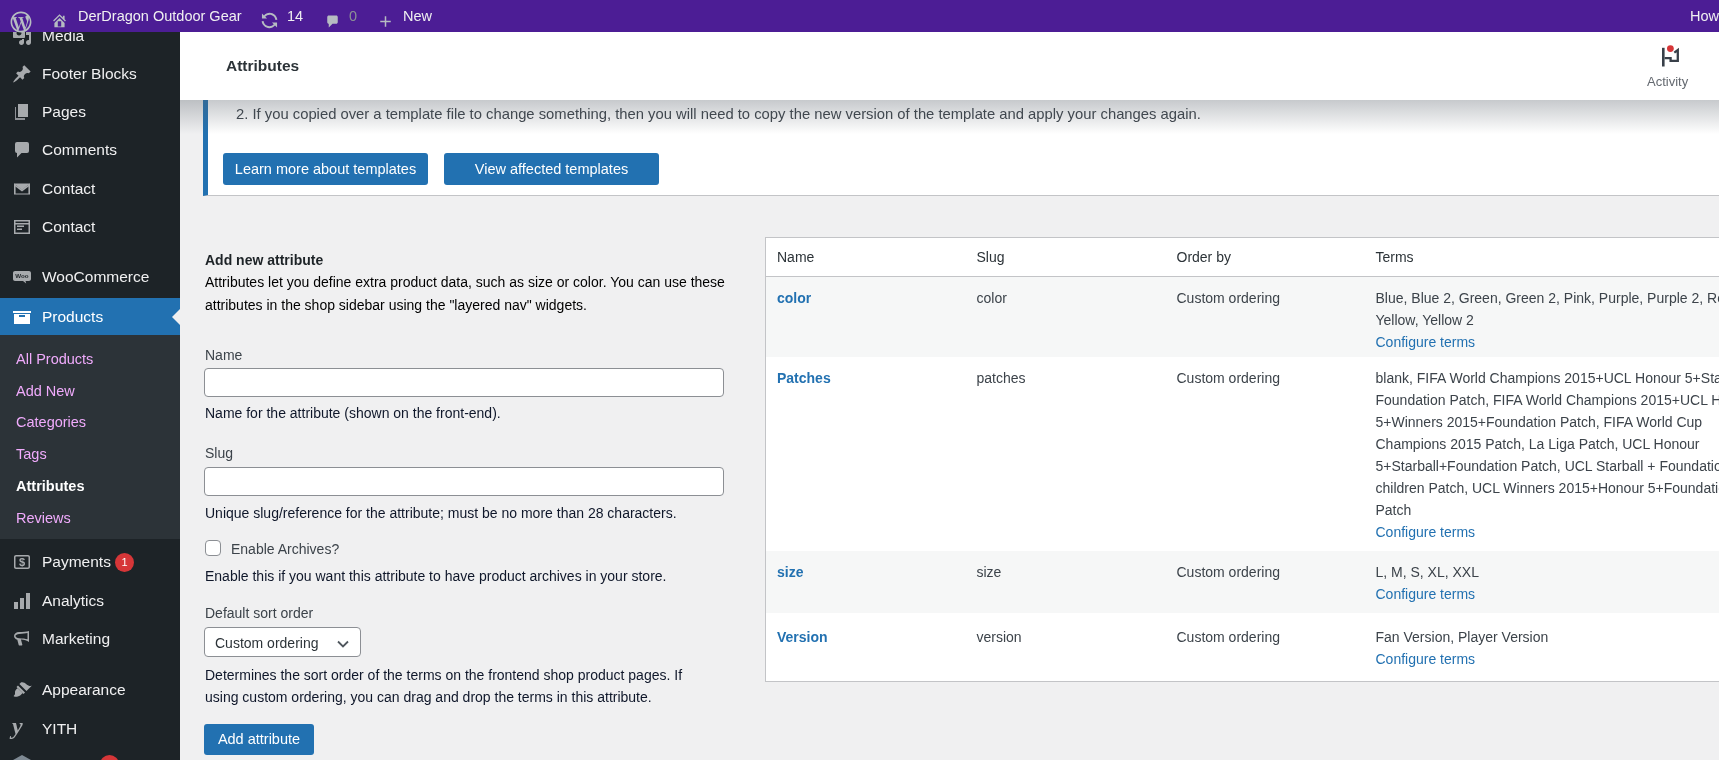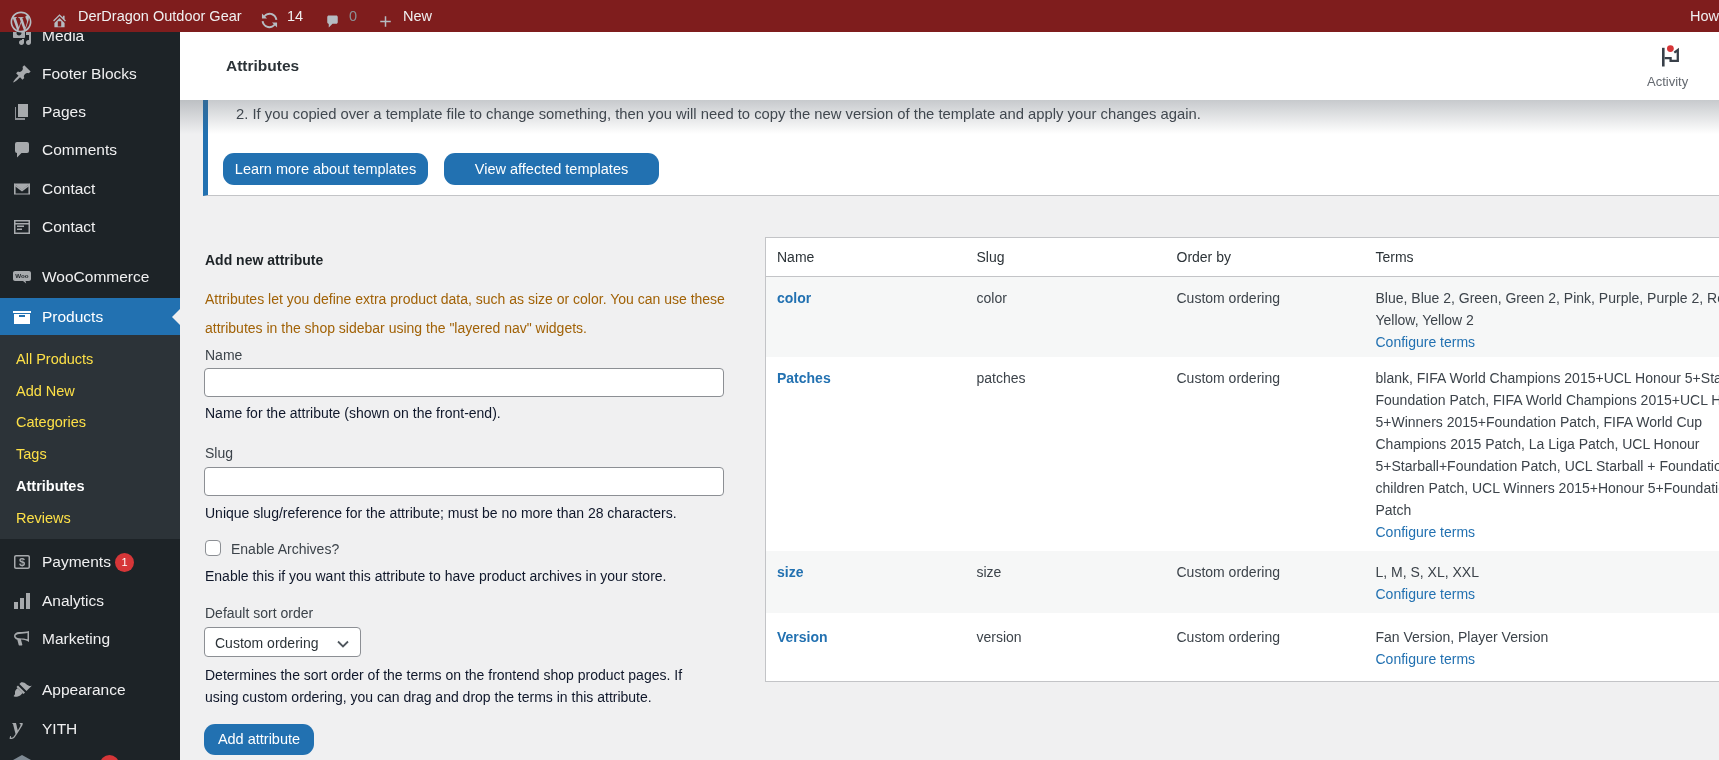--- a/index.html
+++ b/index.html
@@ -1,39 +1,39 @@
 <!DOCTYPE html>
 <html><head>
 <meta charset="utf-8">
 <style>
 * { margin:0; padding:0; box-sizing:border-box; }
 html,body { width:1719px; height:760px; overflow:hidden; }
 body { font-family:"Liberation Sans", sans-serif; background:#f0f0f1; position:relative; }
 .abs { position:absolute; }
 
 
-#adminbar { position:absolute; left:0; top:0; width:1719px; height:32px; background:#7f1d1d; color:#f0f0f1; font-size:14.5px; z-index:50; }
+#adminbar { position:absolute; left:0; top:0; width:1719px; height:32px; background:#4c1d95; color:#f0f0f1; font-size:14.5px; z-index:50; }
 #adminbar .item { position:absolute; top:0; height:32px; line-height:32px; white-space:nowrap; }
 #adminbar svg { vertical-align:middle; }
 
 
 #sidebar { position:absolute; left:0; top:0; width:180px; height:760px; background:#1d2327; z-index:10; }
 .menuitem { position:absolute; left:0; width:180px; height:38px; color:#f0f0f1; font-size:15.5px; }
 .menuitem .mi { position:absolute; left:12px; top:9px; width:20px; height:20px; color:#a7aaad; }
 .menuitem .mt { position:absolute; left:42px; top:0; line-height:38px; white-space:nowrap; }
 .submenu-bg { position:absolute; left:0; top:335px; width:180px; height:204px; background:#2c3338; }
-.subitem { position:absolute; left:16px; width:164px; height:31.5px; line-height:31.5px; font-size:14.5px; color:#fde047; white-space:nowrap; }
+.subitem { position:absolute; left:16px; width:164px; height:31.5px; line-height:31.5px; font-size:14.5px; color:#f0abfc; white-space:nowrap; }
 .badge { position:absolute; border-radius:50%; background:#d63638; color:#fff; text-align:center; }
 
 
 #chead { position:absolute; left:180px; top:32px; width:1539px; height:68px; background:#fff; z-index:5; }
 #chead .title { position:absolute; left:46px; top:0; line-height:68px; font-size:15.5px; font-weight:bold; color:#2c3338; }
 #shadow { position:absolute; left:180px; top:100px; width:1539px; height:34px; background:linear-gradient(to bottom, rgba(85,93,102,0.33), rgba(85,93,102,0)); z-index:4; }
 #notice { position:absolute; left:203px; top:100px; width:1516px; height:96px; background:#fff; border-left:5px solid #2271b1; border-bottom:1px solid #c3c4c7; z-index:3; }
-.btn { display:inline-block; background:#2271b1; color:#fff; border-radius:11px; font-size:14.5px; text-align:center; }
+.btn { display:inline-block; background:#2271b1; color:#fff; border-radius:3px; font-size:14.5px; text-align:center; }
 
 
 #form { position:absolute; left:204px; top:245px; width:522px; z-index:3; font-size:14px; color:#3c434a; }
 .winput { position:absolute; left:0; width:520px; height:29px; background:#fff; border:1px solid #8c8f94; border-radius:4px; }
 .desc { position:absolute; left:1px; color:#0f172a; }
 
 
 #tablewrap { position:absolute; left:765px; top:237px; width:1100px; z-index:3; }
 table.wp { border-collapse:collapse; background:#fff; border:1px solid #c3c4c7; width:1350px; font-size:14px; color:#3c434a; table-layout:fixed; }
 table.wp th { text-align:left; font-weight:normal; color:#2c3338; padding:11px 10px 11px 11px; border-bottom:1px solid #c3c4c7; }
@@ -195,21 +195,21 @@
 <div id="notice">
   <div class="abs" style="left:28px;top:0px;width:1450px;font-size:14.8px;color:#3c434a;line-height:21px;top:4px;">2.&nbsp;If you copied over a template file to change something, then you will need to copy the new version of the template and apply your changes again.</div>
   <div class="abs" style="left:15px;top:53px;">
     <span class="btn" style="width:205px;line-height:32px;">Learn more about templates</span><span class="btn" style="width:215px;line-height:32px;margin-left:16px;">View affected templates</span>
   </div>
 </div>
 <div id="shadow"></div>
 
 <div id="form">
   <div class="abs" style="left:1px;top:7px;font-weight:bold;color:#1d2327;">Add new attribute</div>
-  <div class="abs" style="left:1px;top:40px;line-height:29px;color:#a16207;">Attributes let you define extra product data, such as size or color. You can use these<br>attributes in the shop sidebar using the "layered nav" widgets.</div>
+  <div class="abs" style="left:1px;top:26px;line-height:23px;color:#000000;">Attributes let you define extra product data, such as size or color. You can use these<br>attributes in the shop sidebar using the "layered nav" widgets.</div>
   <div class="abs" style="left:1px;top:102px;">Name</div>
   <div class="winput" style="top:123px;"></div>
   <div class="desc" style="top:160px;">Name for the attribute (shown on the front-end).</div>
   <div class="abs" style="left:1px;top:200px;">Slug</div>
   <div class="winput" style="top:222px;"></div>
   <div class="desc" style="top:260px;">Unique slug/reference for the attribute; must be no more than 28 characters.</div>
   <div class="abs" style="left:1px;top:295px;width:16px;height:16px;background:#fff;border:1px solid #8c8f94;border-radius:4px;"></div>
   <div class="abs" style="left:27px;top:296px;">Enable Archives?</div>
   <div class="desc" style="top:323px;">Enable this if you want this attribute to have product archives in your store.</div>
   <div class="abs" style="left:1px;top:360px;">Default sort order</div>

